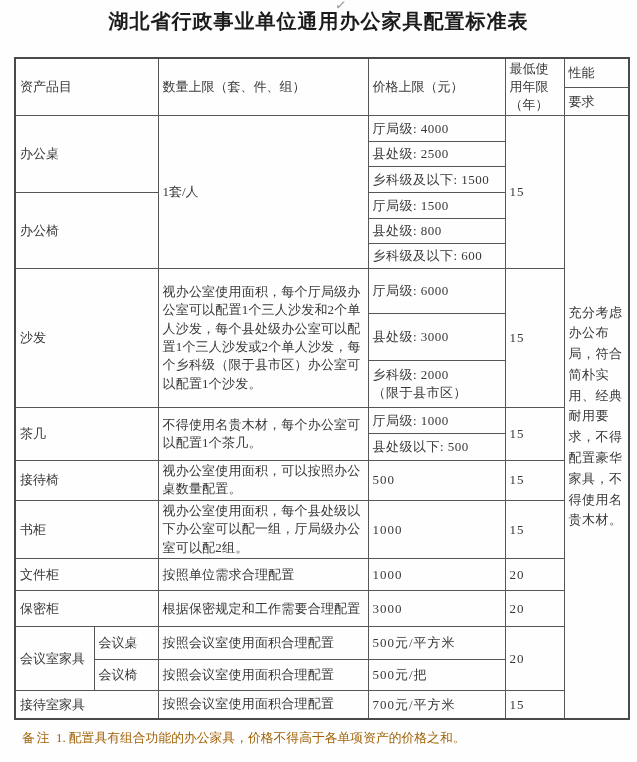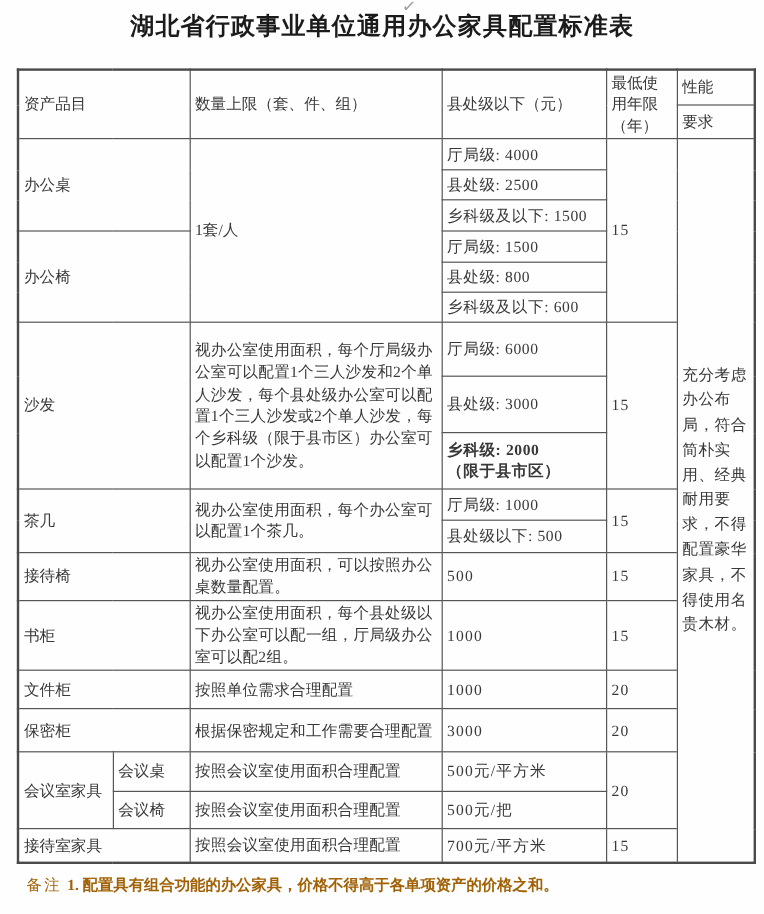--- a/index.html
+++ b/index.html
@@ -34,21 +34,21 @@
     font-size:13px;
     color:#383838;
     vertical-align:middle;
     padding:1px 4px;
     overflow:hidden;
   }
   td.qtxt { text-align:left; font-size:12.5px; line-height:1.42; padding:2px 6px 2px 7px; letter-spacing:0.2px; }
   td.plabel { text-align:left; padding-left:9px; letter-spacing:0.5px; }
   td.perf { font-size:12.5px; line-height:1.6; padding:2px 5px; letter-spacing:0.5px; }
   td.num { letter-spacing:1px; color:#444; }
-  .p2 { display:block;font-weight:bold; }
+  .p2 { display:block; }
   
   tr.h26{height:26px} tr.h24{height:24px} tr.h25{height:25px}
   tr.h45{height:45px} tr.h47{height:47px} tr.h27{height:27px}
   tr.h34{height:34px} tr.h56{height:56px} tr.h32{height:32px}
   tr.h36{height:36px} tr.h33{height:33px} tr.h31{height:31px}
   tr.h28{height:28px}
   .notes {
     position:absolute; top:730px; left:22px; width:600px;
     font-size:12.8px; color:#a16207;
     display:flex; align-items:flex-start;
@@ -72,21 +72,21 @@
         <col style="width:210px">
       <col style="width:137px">
         <col style="width:59px">
         <col style="width:65px">
     </colgroup>
 
     <tbody>
         <tr class="h26">
       <td colspan="2" rowspan="2">资产品目</td>
       <td rowspan="2">数量上限（套、件、组）</td>
-      <td rowspan="2">县处级以下（元）</td>
+      <td rowspan="2">价格上限（元）</td>
       <td rowspan="2">最低使用年限（年）</td>
       <td>性能</td>
     </tr>
     <tr class="h24">
       <td>要求</td>
     </tr>
 
     <tr class="h26">
       <td colspan="2" rowspan="3">办公桌</td>
       <td rowspan="6">1套/人</td>
@@ -123,21 +123,21 @@
     </tr>
     <tr class="h47">
       <td class="plabel">
         <span class="p2">乡科级: 2000</span>
         <span class="p2">（限于县市区）</span>
       </td>
     </tr>
 
     <tr class="h26">
       <td colspan="2" rowspan="2">茶几</td>
-      <td class="qtxt" rowspan="2">视办公室使用面积，每个办公室可以配置1个茶几。</td>
+      <td class="qtxt" rowspan="2">不得使用名贵木材，每个办公室可以配置1个茶几。</td>
       <td class="plabel">厅局级: 1000</td>
       <td class="num" rowspan="2">15</td>
     </tr>
     <tr class="h27">
       <td class="plabel">县处级以下: 500</td>
     </tr>
 
     <tr class="h34">
       <td colspan="2">接待椅</td>
       <td class="qtxt">视办公室使用面积，可以按照办公桌数量配置。</td>

